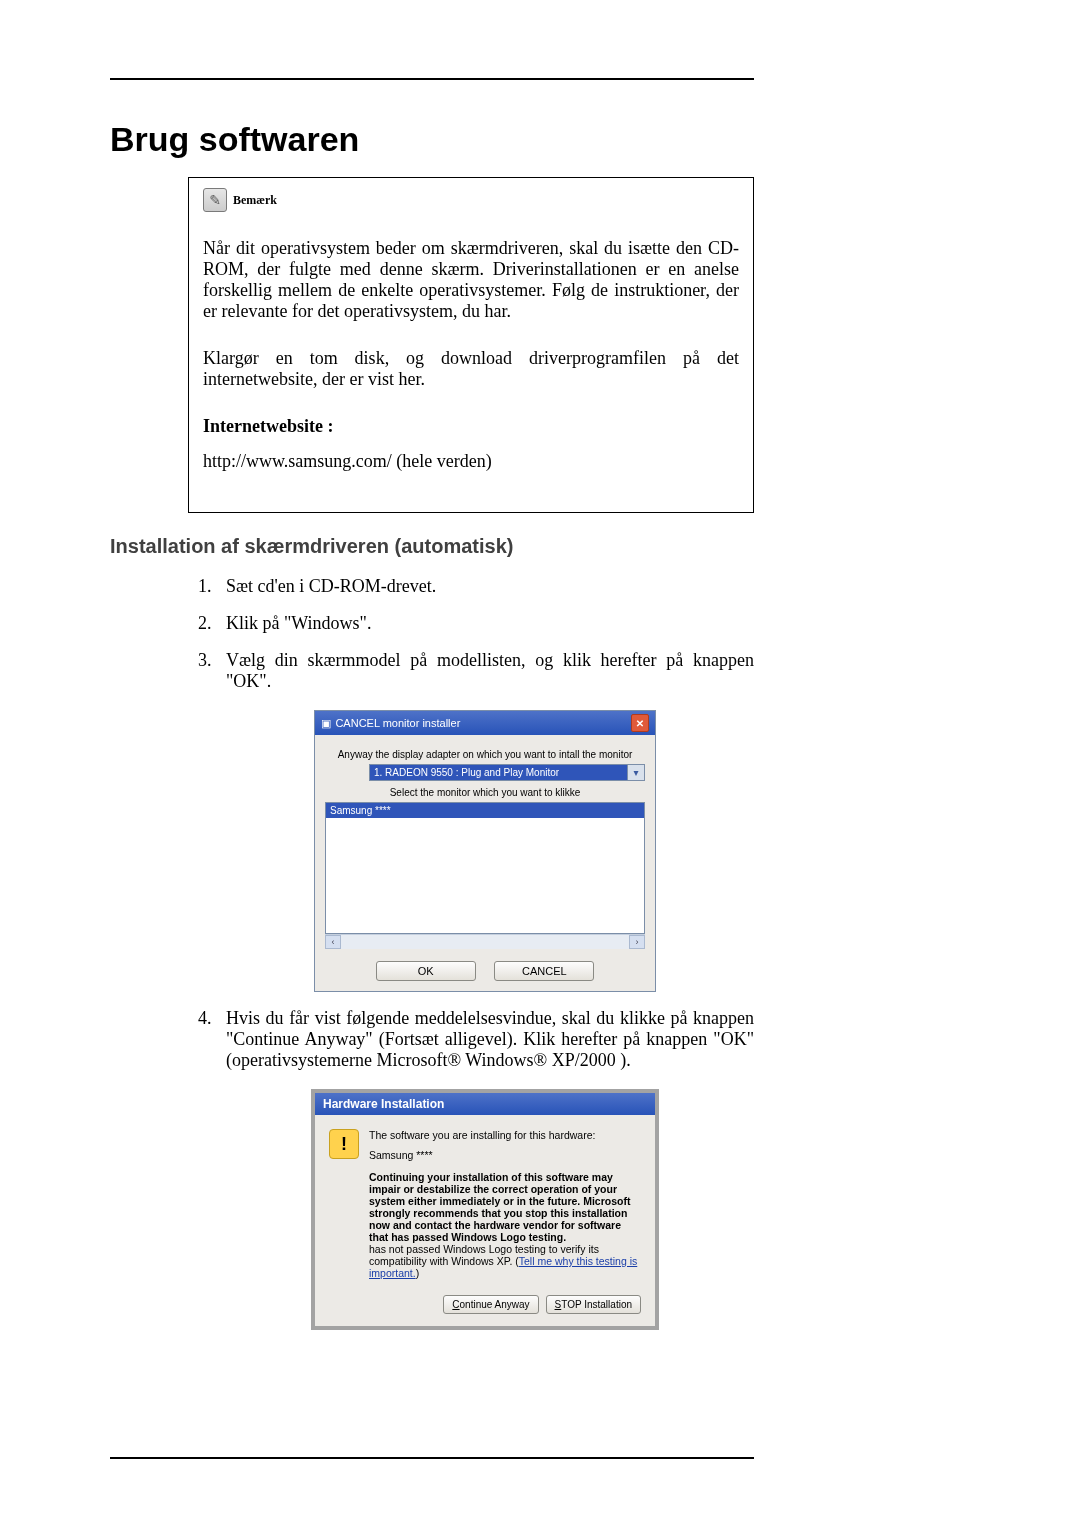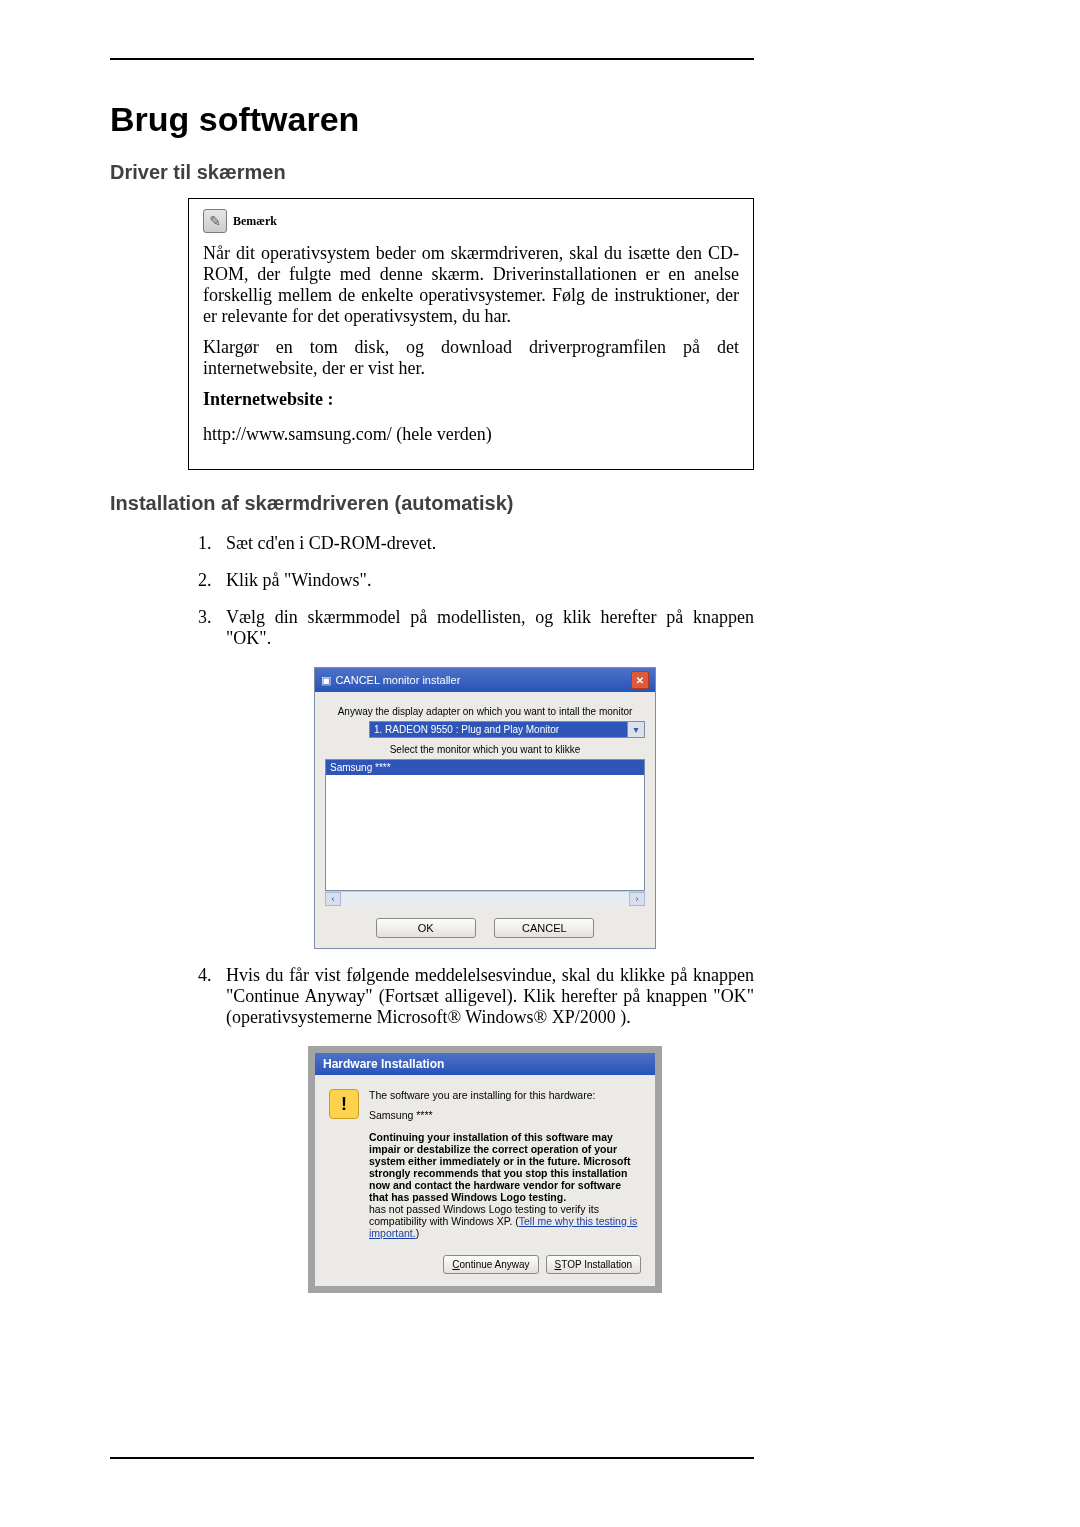--- a/index.html
+++ b/index.html
@@ -5,21 +5,21 @@
 body {
   margin: 0;
   padding: 0;
   background: #fff;
   font-family: "Times New Roman", Times, serif;
 }
 .page {
   width: 864px;
   height: 1527px;
   box-sizing: border-box;
-  padding: 50px 110px 60px 110px;
+  padding: 70px 110px 60px 110px;
   position: relative;
 }
 .hr-top, .hr-bottom {
   border: none;
   border-top: 2px solid #000;
 }
 .hr-top { margin-bottom: 40px; }
 .hr-bottom { position: absolute; left: 110px; right: 110px; bottom: 60px; }
 h1 {
   font-family: Arial, Helvetica, sans-serif;
@@ -48,21 +48,21 @@
   box-sizing: border-box;
   background: linear-gradient(#e6e6e6, #cccccc);
   display: inline-flex;
   align-items: center;
   justify-content: center;
   margin-right: 6px;
   font-size: 14px;
   color: #555;
 }
 .note-title { font-weight: bold; font-size: 12px; }
-.para { margin: 10px 0; text-align: justify; }
+.para { margin: 26px 0; text-align: justify; }
 .bold { font-weight: bold; }
 ol.steps {
   margin-left: 78px;
   padding-left: 28px;
   font-size: 18px;
 }
 ol.steps li { margin: 16px 0; padding-left: 10px; text-align: justify; }
 .figbox {
   margin: 18px auto 8px auto;
 }
@@ -131,21 +131,21 @@
   background: linear-gradient(#fdfdfd,#e4e1da);
   border: 1px solid #8a8a84;
   border-radius: 3px;
   font-family: Tahoma, Arial, sans-serif;
   font-size: 11px;
   text-align: center;
 }
 .hwdlg {
   width: 340px;
   margin: 0 auto;
-  border: 7px solid #a3a3a3;
+  border: 4px solid #a3a3a3;
   background: #eceae6;
   font-family: Tahoma, Arial, sans-serif;
   font-size: 10.5px;
 }
 .hwdlg-title {
   background: linear-gradient(#4e72c8, #2853b8);
   color: #fff;
   padding: 4px 8px;
   font-weight: bold;
   font-size: 12px;
@@ -175,21 +175,20 @@
 </style>
 </head>
 <body>
 
 <div class="page">
 
   <hr class="hr-top">
 
   <h1>Brug softwaren</h1>
 
-  <h2>Driver til skærmen</h2>
 
   <div class="note-box">
     <div class="note-line">
       <span class="note-icon">✎</span>
       <span class="note-title">Bemærk</span>
     </div>
     <div class="para">Når dit operativsystem beder om skærmdriveren, skal du isætte den CD-ROM, der fulgte med denne skærm. Driverinstallationen er en anelse forskellig mellem de enkelte operativsystemer. Følg de instruktioner, der er relevante for det operativsystem, du har.</div>
     <div class="para">Klargør en tom disk, og download driverprogramfilen på det internetwebsite, der er vist her.</div>
     <div class="bold">Internetwebsite :</div>
     <div class="para" style="margin-top:14px">http://www.samsung.com/ (hele verden)</div>

